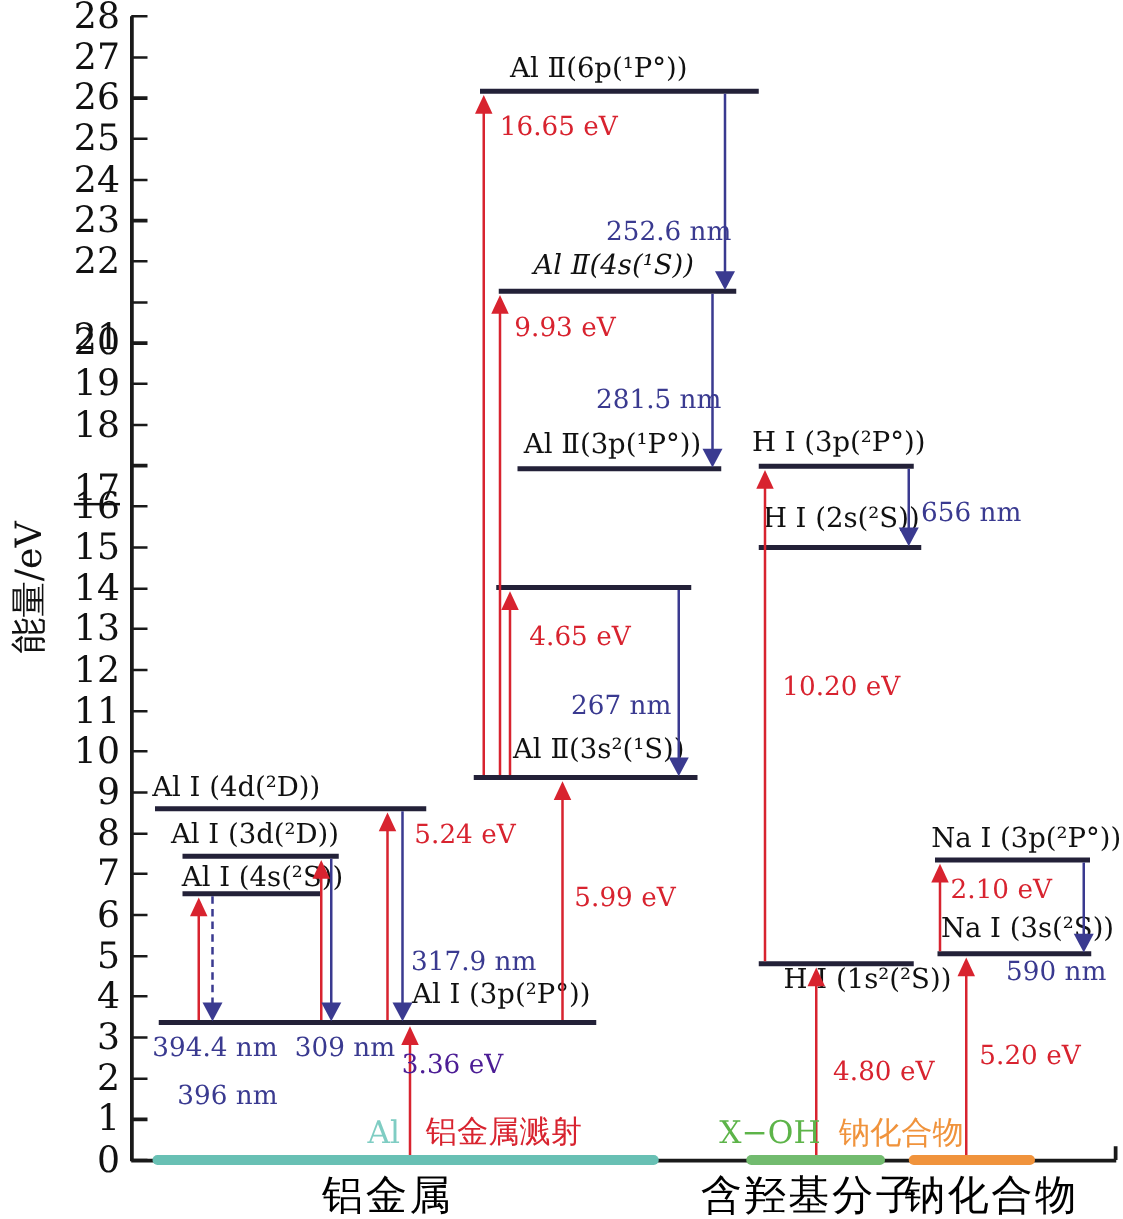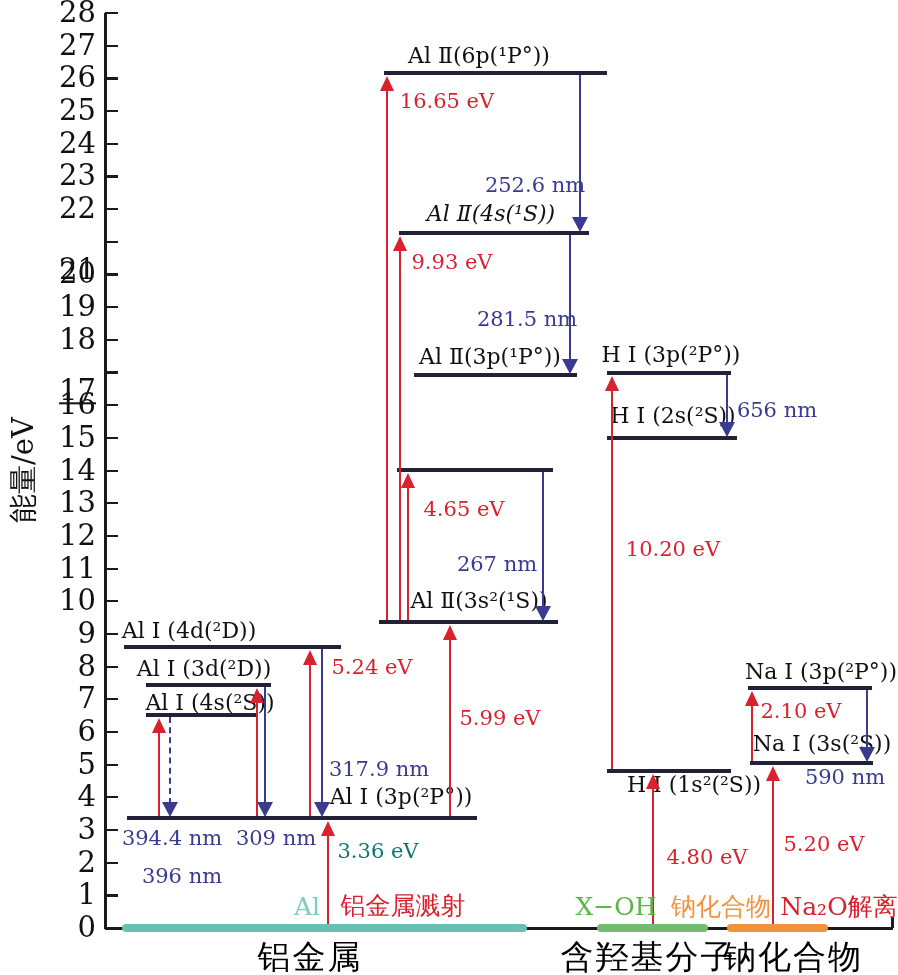--- a/index.html
+++ b/index.html
@@ -125,21 +125,21 @@
     <div class="abs e-label nowrap ctr" style="left: 500px; top: 718px; color: rgb(216, 35, 47);">5.99 eV</div>
     <div class="abs " style="left: 308.7px; top: 661.964px; width: 2.6px; height: 154.236px; background: rgb(216, 35, 47);"></div>
     <div class="abs " style="left: 303px; top: 649.964px; width: 0px; height: 0px; border-left: 7px solid transparent; border-right: 7px solid transparent; border-bottom: 15px solid rgb(216, 35, 47);"></div>
     <div class="abs e-label nowrap ctr" style="left: 372px; top: 667px; color: rgb(216, 35, 47);">5.24 eV</div>
     <div class="abs " style="left: 157.7px; top: 729.936px; width: 2.6px; height: 86.2643px; background: rgb(216, 35, 47);"></div>
     <div class="abs " style="left: 152px; top: 717.936px; width: 0px; height: 0px; border-left: 7px solid transparent; border-right: 7px solid transparent; border-bottom: 15px solid rgb(216, 35, 47);"></div>
     <div class="abs " style="left: 255.7px; top: 700.198px; width: 2.6px; height: 116.002px; background: rgb(216, 35, 47);"></div>
     <div class="abs " style="left: 250px; top: 688.198px; width: 0px; height: 0px; border-left: 7px solid transparent; border-right: 7px solid transparent; border-bottom: 15px solid rgb(216, 35, 47);"></div>
     <div class="abs " style="left: 326.7px; top: 833.2px; width: 2.6px; height: 91.8px; background: rgb(216, 35, 47);"></div>
     <div class="abs " style="left: 321px; top: 821.2px; width: 0px; height: 0px; border-left: 7px solid transparent; border-right: 7px solid transparent; border-bottom: 15px solid rgb(216, 35, 47);"></div>
-    <div class="abs e-label nowrap ctr" style="left: 378px; top: 851px; color: #0f766e;">3.36 eV</div>
+    <div class="abs e-label nowrap ctr" style="left: 362px; top: 851px; color: #4c1d95;">3.36 eV</div>
     <div class="abs " style="left: 610.7px; top: 388.118px; width: 2.6px; height: 381.025px; background: rgb(216, 35, 47);"></div>
     <div class="abs " style="left: 605px; top: 376.118px; width: 0px; height: 0px; border-left: 7px solid transparent; border-right: 7px solid transparent; border-bottom: 15px solid rgb(216, 35, 47);"></div>
     <div class="abs e-label nowrap ctr" style="left: 673px; top: 549px; color: rgb(216, 35, 47);">10.20 eV</div>
     <div class="abs " style="left: 651.7px; top: 786.143px; width: 2.6px; height: 138.857px; background: rgb(216, 35, 47);"></div>
     <div class="abs " style="left: 646px; top: 774.143px; width: 0px; height: 0px; border-left: 7px solid transparent; border-right: 7px solid transparent; border-bottom: 15px solid rgb(216, 35, 47);"></div>
     <div class="abs e-label nowrap ctr" style="left: 707px; top: 857px; color: rgb(216, 35, 47);">4.80 eV</div>
     <div class="abs " style="left: 750.7px; top: 702.812px; width: 2.6px; height: 58.1607px; background: rgb(216, 35, 47);"></div>
     <div class="abs " style="left: 745px; top: 690.812px; width: 0px; height: 0px; border-left: 7px solid transparent; border-right: 7px solid transparent; border-bottom: 15px solid rgb(216, 35, 47);"></div>
     <div class="abs e-label nowrap ctr" style="left: 801px; top: 711px; color: rgb(216, 35, 47);">2.10 eV</div>
     <div class="abs " style="left: 771.7px; top: 777.973px; width: 2.6px; height: 147.027px; background: rgb(216, 35, 47);"></div>
@@ -173,14 +173,13 @@
     <div class="abs " style="left: 122px; top: 924px; width: 405px; height: 7.5px; background: rgb(104, 192, 180); border-radius: 4px;"></div>
     <div class="abs big-label nowrap ctr" style="left: 310px; top: 957px;">铝金属</div>
     <div class="abs " style="left: 597px; top: 924px; width: 111px; height: 7.5px; background: rgb(114, 187, 111); border-radius: 4px;"></div>
     <div class="abs big-label nowrap ctr" style="left: 648px; top: 957px;">含羟基分子</div>
     <div class="abs " style="left: 727px; top: 924px; width: 101px; height: 7.5px; background: rgb(240, 147, 60); border-radius: 4px;"></div>
     <div class="abs big-label nowrap ctr" style="left: 793px; top: 957px;">钠化合物</div>
     <div class="abs sub-label nowrap ctr" style="left: 307px; top: 906px; color: rgb(127, 205, 195);">Al</div>
     <div class="abs sub-label nowrap ctr" style="left: 403px; top: 905px; color: rgb(216, 35, 47);">铝金属溅射</div>
     <div class="abs sub-label nowrap ctr" style="left: 616px; top: 906px; color: rgb(93, 180, 73);">X−OH</div>
     <div class="abs sub-label nowrap ctr" style="left: 721px; top: 906px; color: rgb(240, 147, 60);">钠化合物</div>
-    <div class="abs sub-label nowrap ctr" style="left: 839px; top: 906px; color: rgb(216, 35, 47);">Na₂O解离</div>
   </div>
 
 </body></html>

